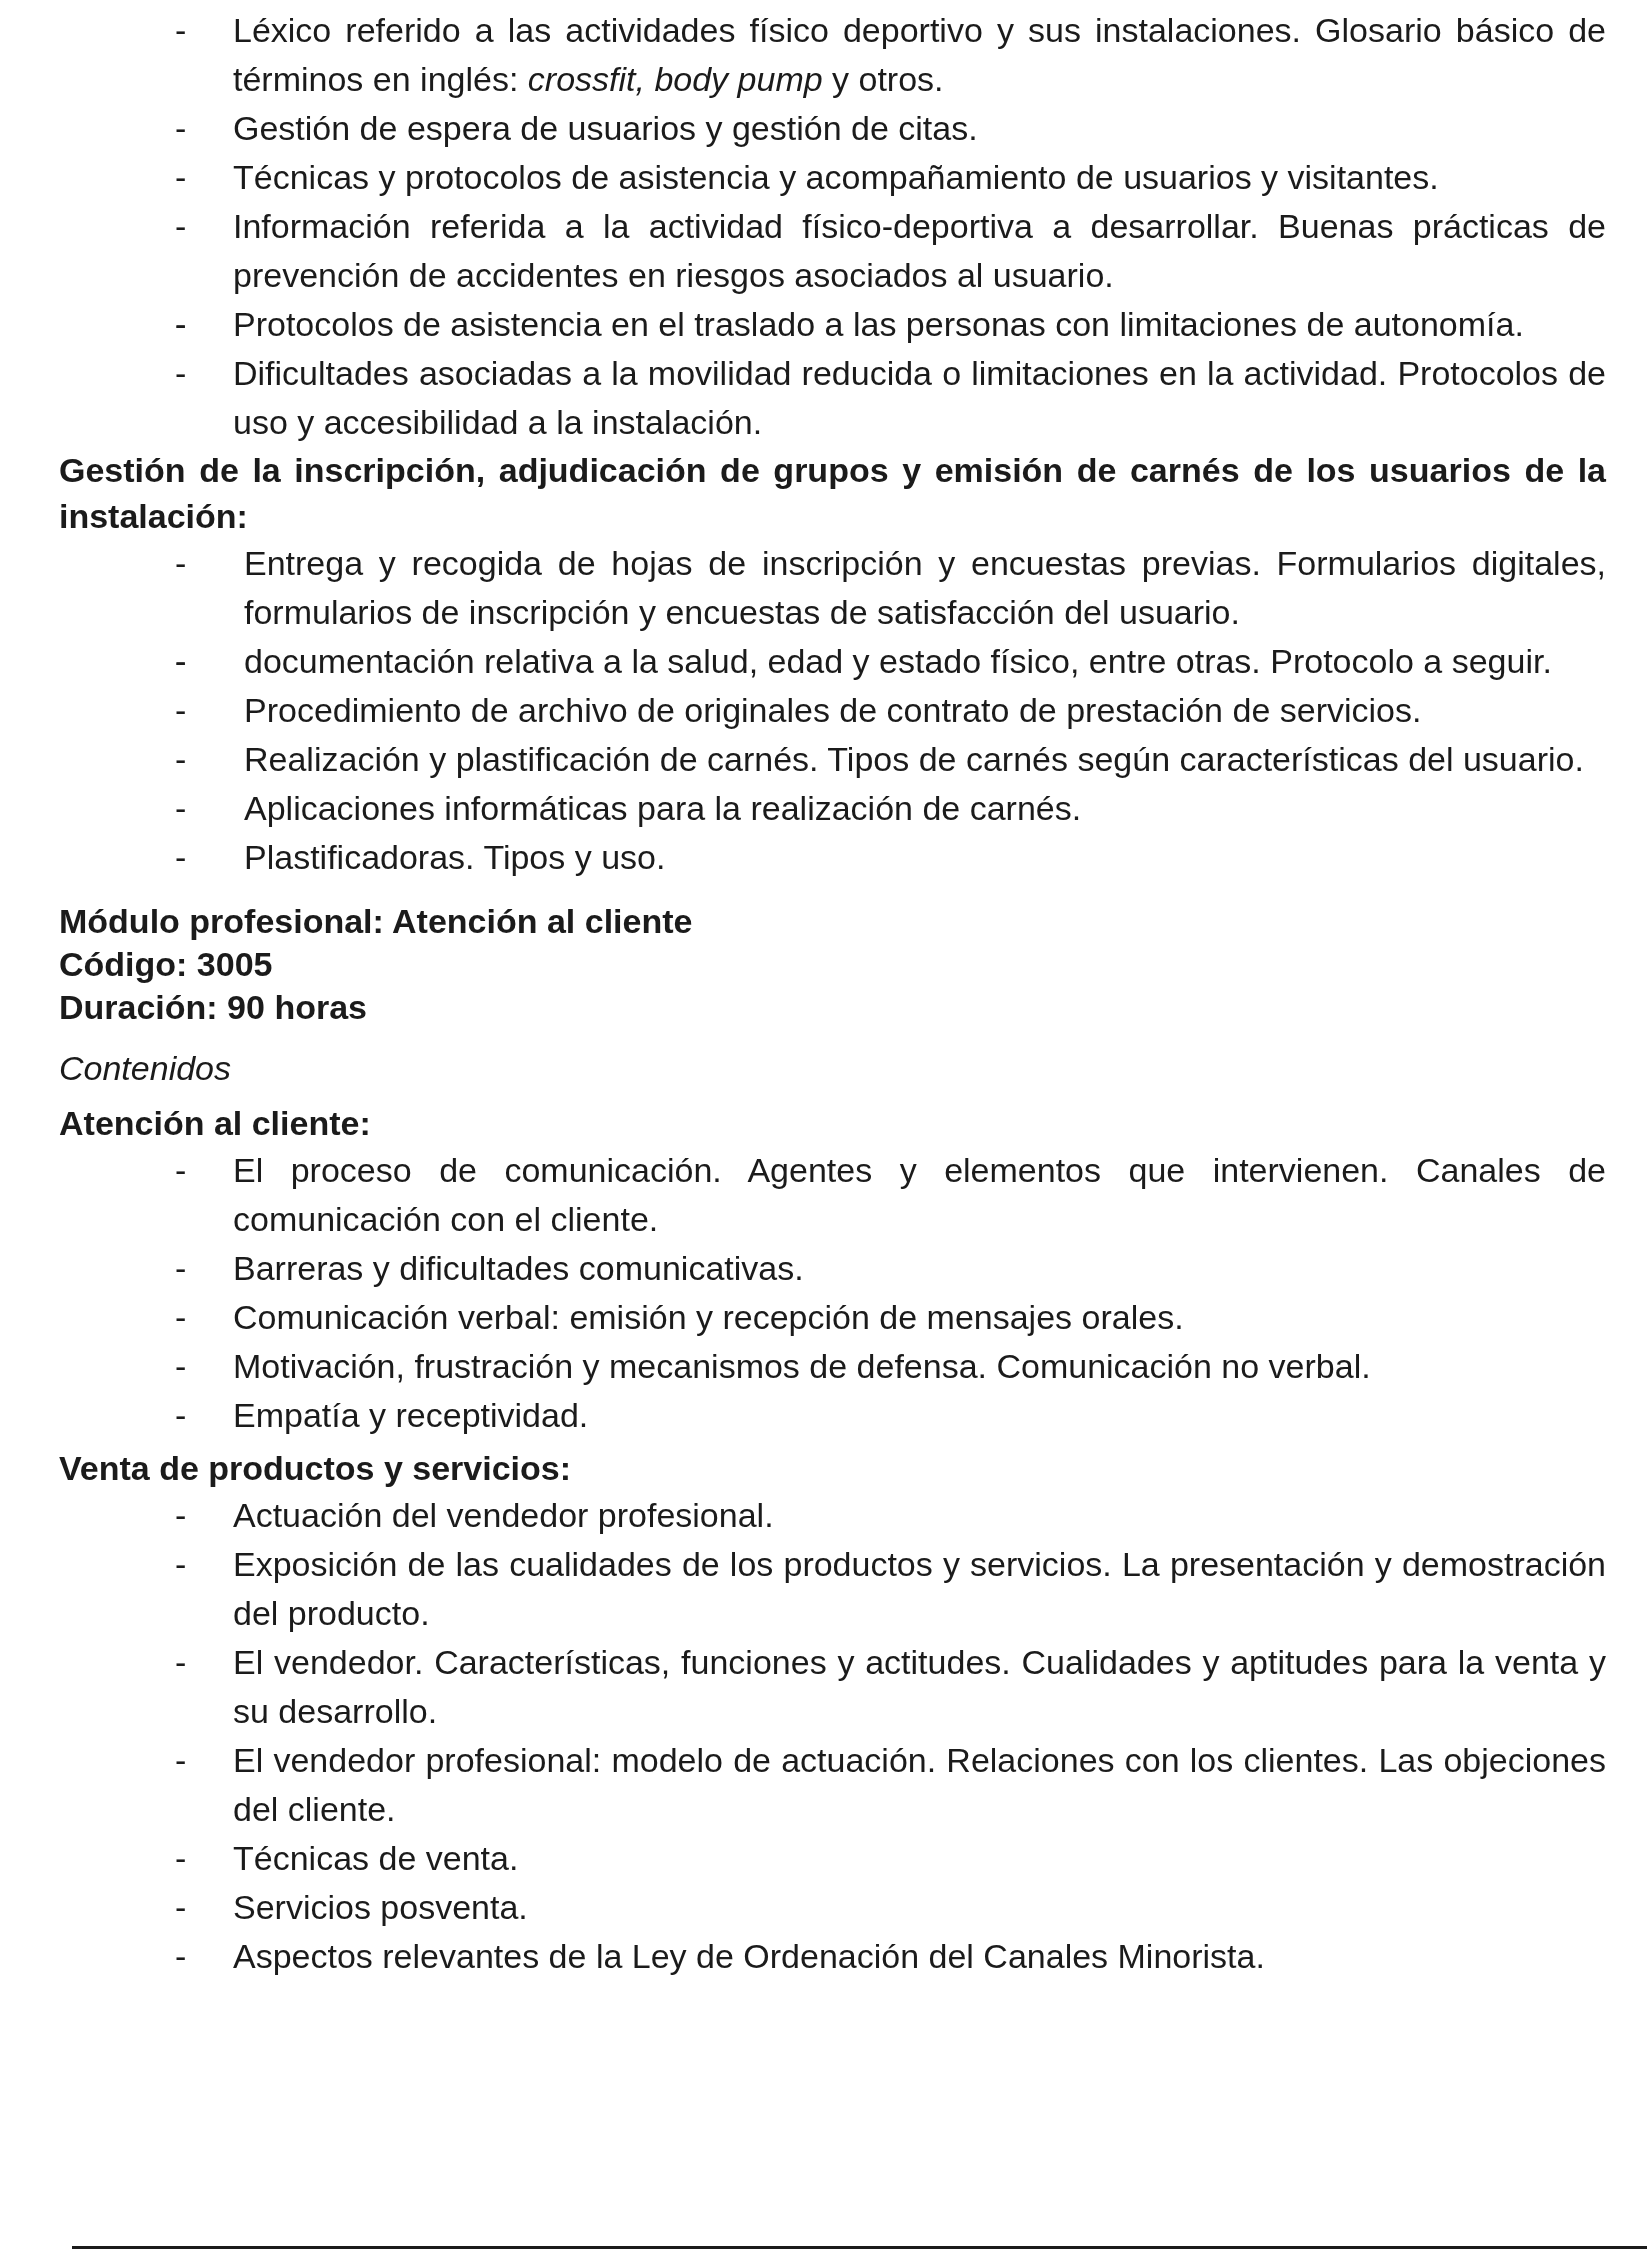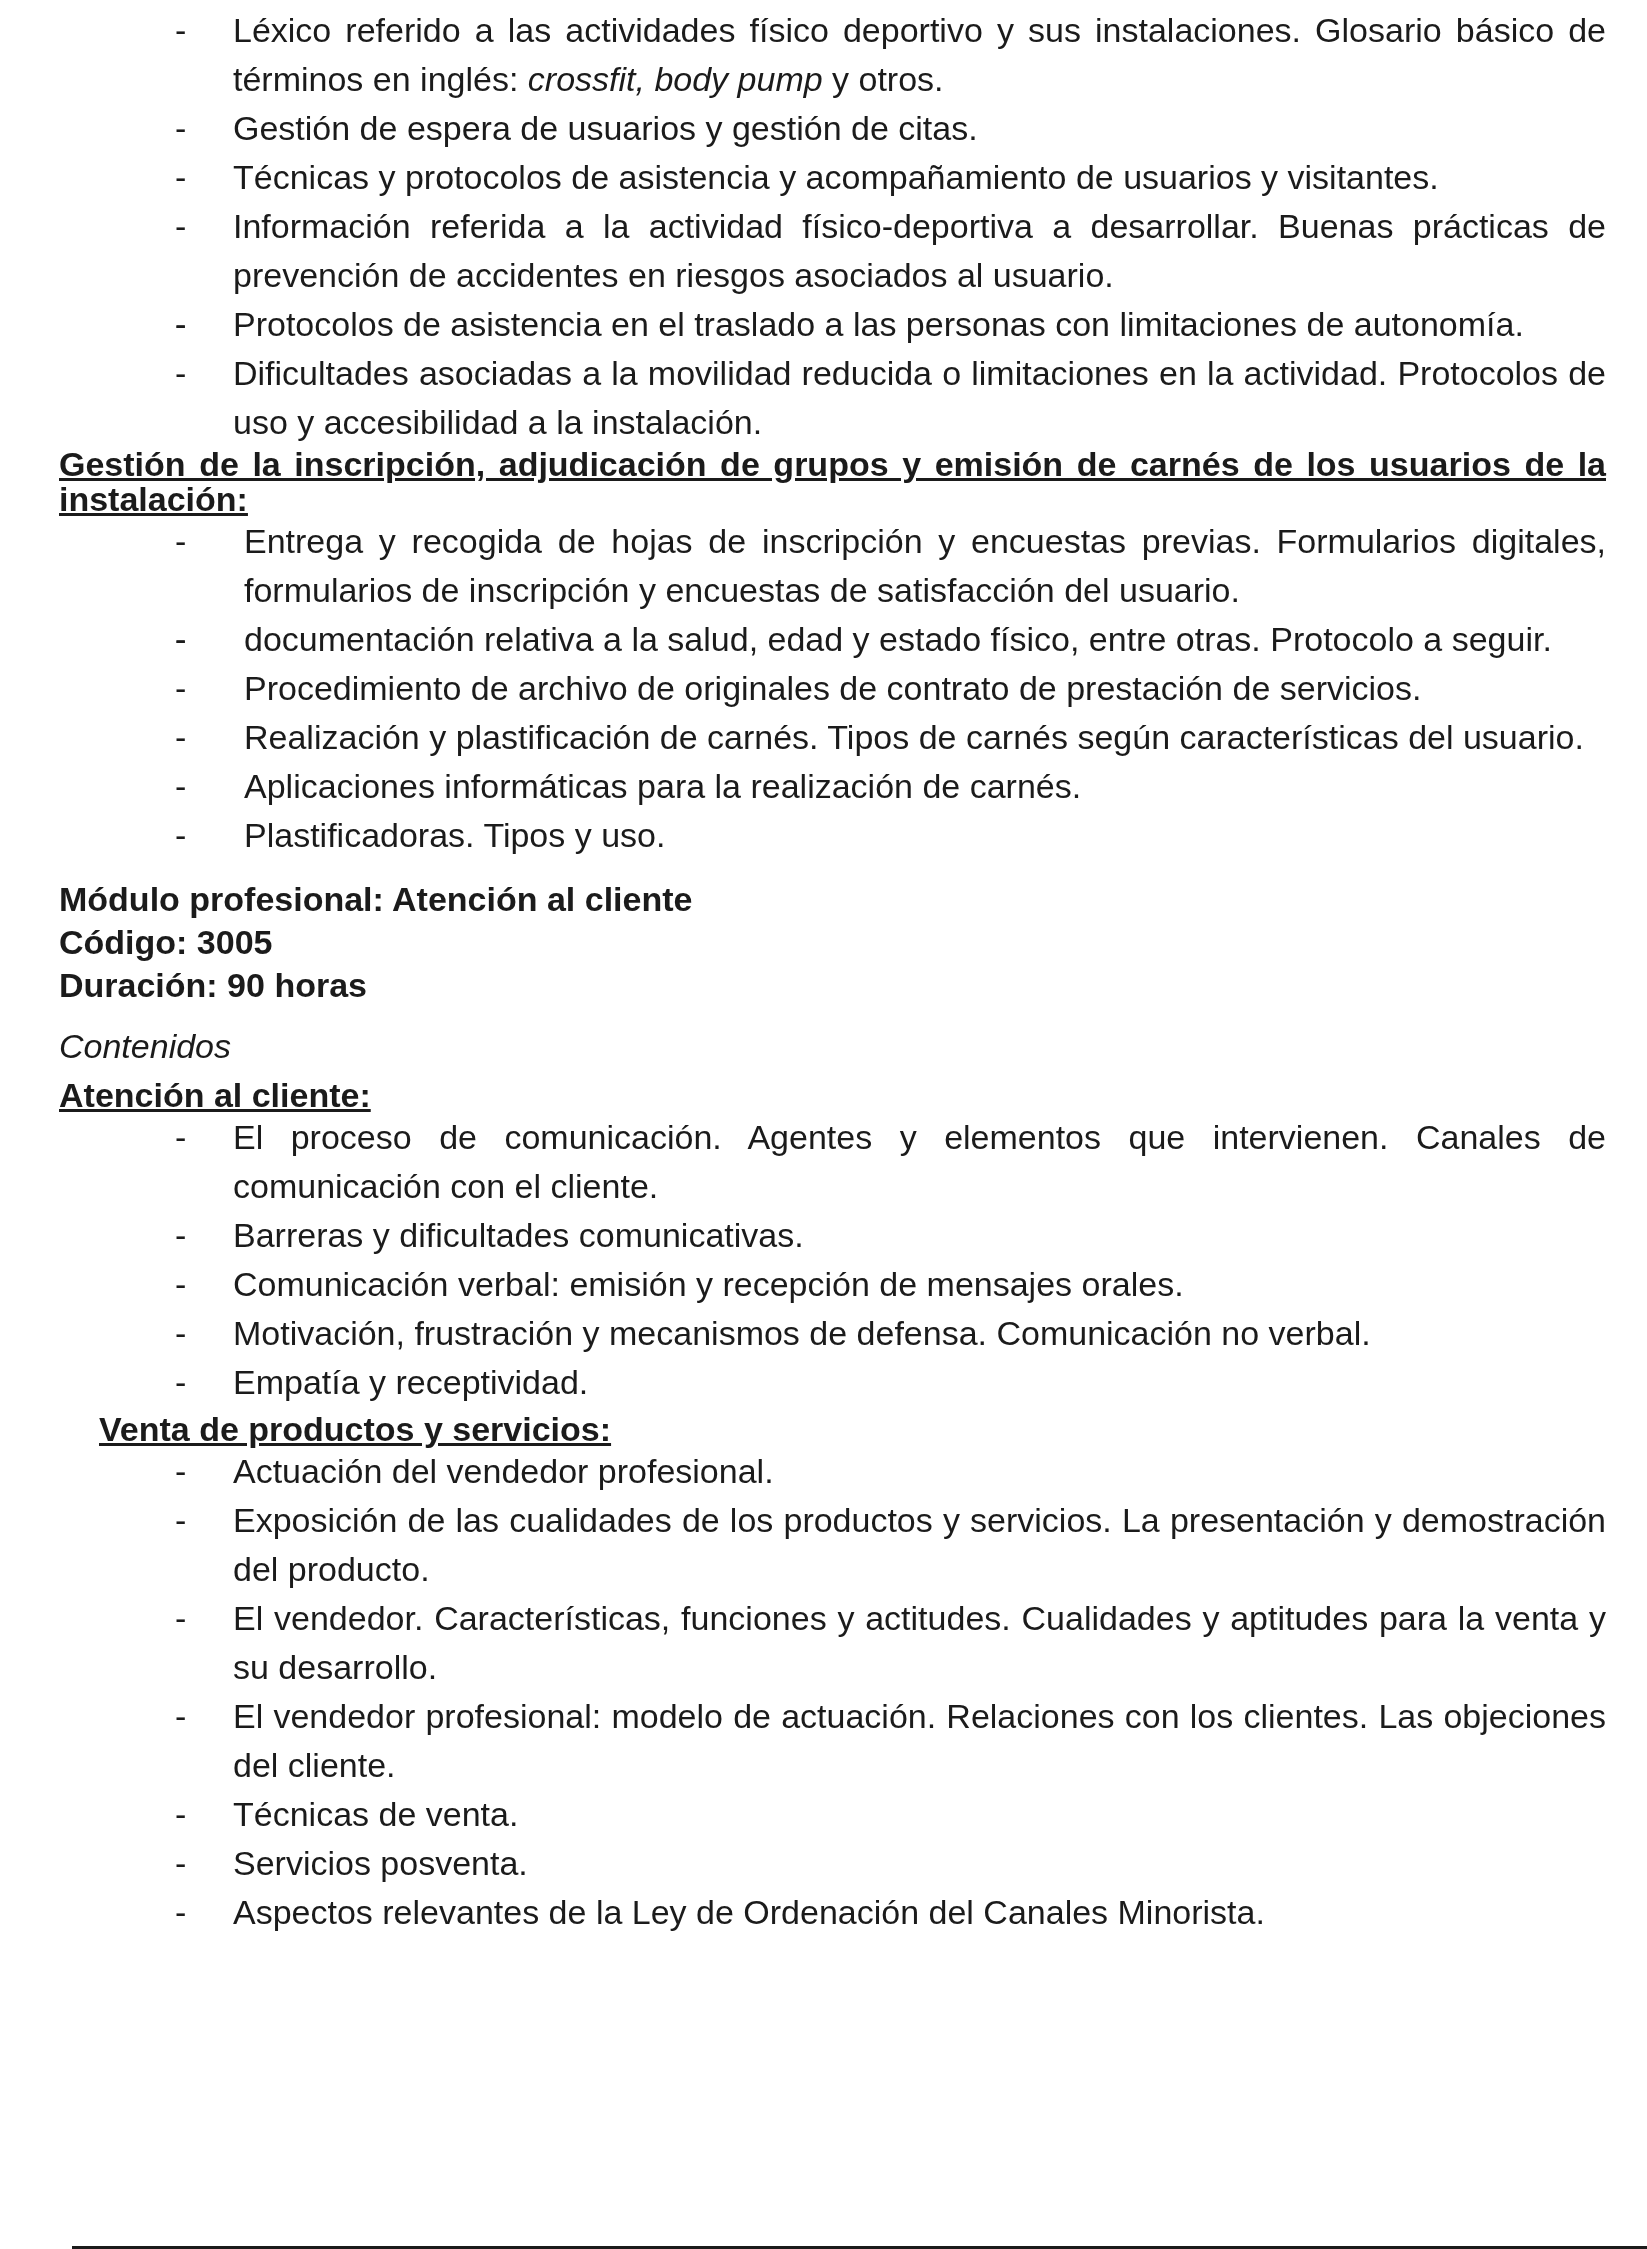--- a/index.html
+++ b/index.html
@@ -16,30 +16,29 @@
     overflow:hidden;
   }
   .blist{margin:0;padding:0;}
   .li{position:relative;padding-left:174px;text-align:justify;}
   .blist.indent2 .li{padding-left:185px;}
   .dash{position:absolute;left:116px;top:0;}
   .it{font-style:italic;}
   .sec-heading{
     font-weight:bold;
     font-size:34px;
-    line-height:35px;
+    line-height:46px;
     margin:0;
     text-align:justify;
-    text-decoration:underline;
   }
   .module-block{margin-top:18px;}
   .module-block p{margin:0;font-weight:bold;line-height:43px;}
   .contenidos{margin:15px 0 0 0;text-align:left;font-style:italic;}
   .h-atencion{margin-top:7px;}
-  .h-venta{margin-top:5.3px;margin-left:40px;}
+  .h-venta{margin-top:5.3px;}
   .bottom-rule{
     position:absolute;
     left:72px;right:0;bottom:1.5px;
     height:3px;background:#1b1b1b;
   }
 </style>
 </head>
 <body>
 
 <div class="page">

